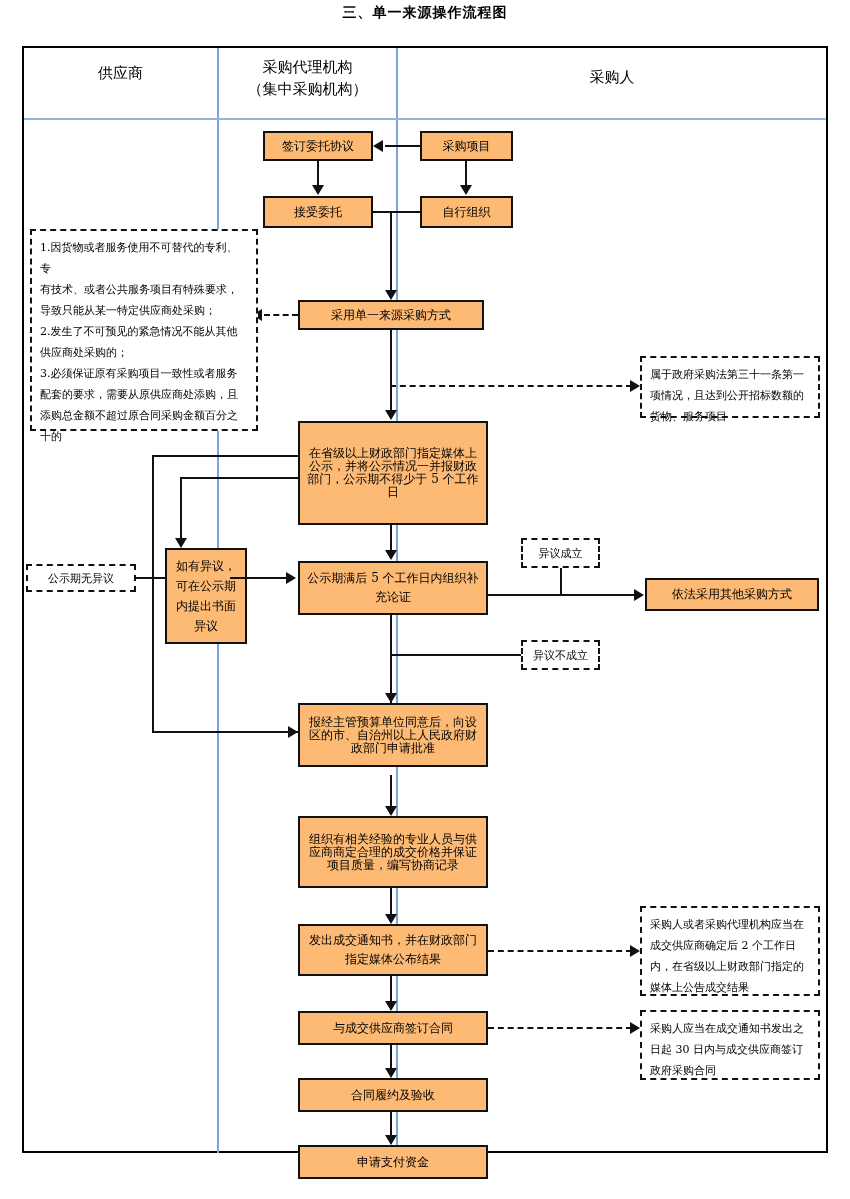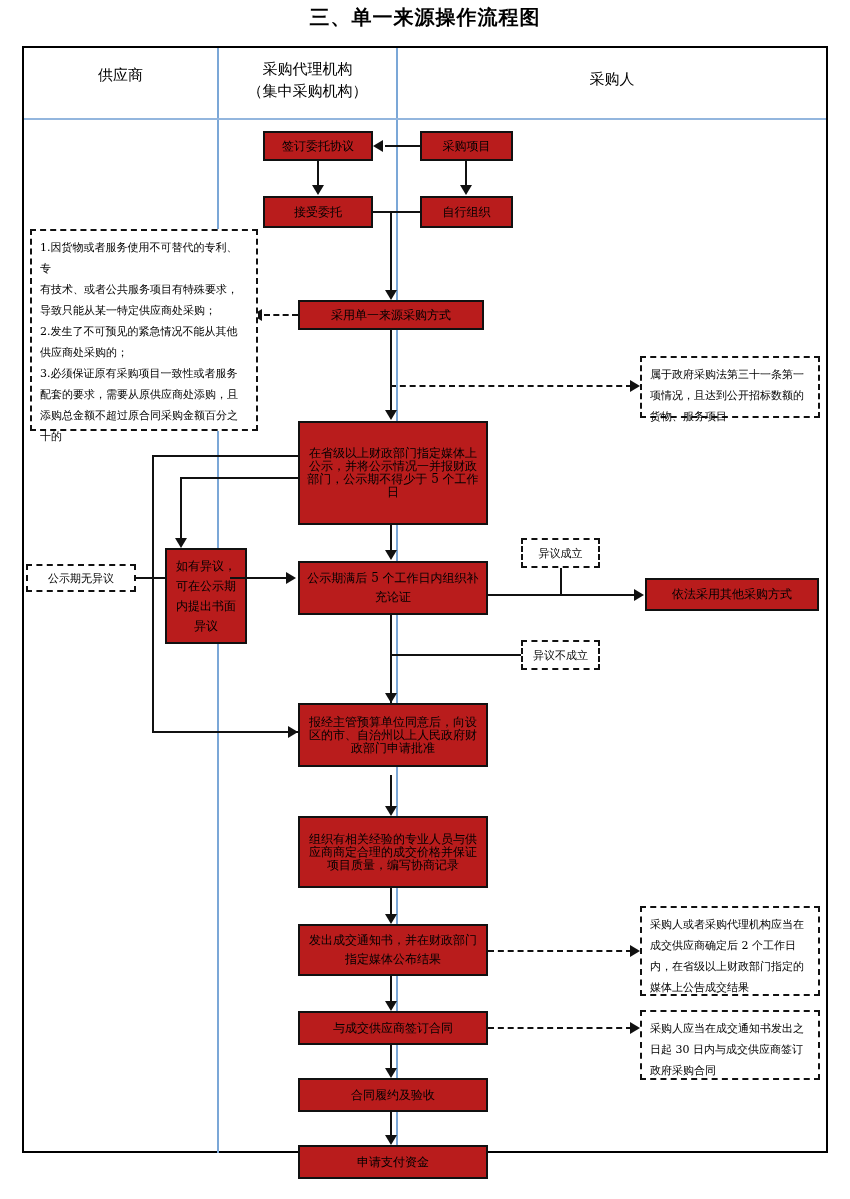--- a/index.html
+++ b/index.html
@@ -13,21 +13,21 @@
     height:1199px;
     overflow:hidden;
     background:#fff;
   }
   
   #title{
     position:absolute;
     left:0; top:4px;
     width:850px;
     text-align:center;
-    font-size:20px;
+    font-size:14px;
     font-weight:bold;
     letter-spacing:1px;
     font-family:"DejaVu Serif","Liberation Serif",serif;
   }
   
   #frame{
     position:absolute;
     left:22px; top:46px;
     width:806px; height:1107px;
     border:2px solid #000;
@@ -47,32 +47,32 @@
     position:absolute;
     left:24px; top:118px;
     width:802px; height:2px;
     background:#93b6de;
   }
   
   .lane-head{
     position:absolute;
     text-align:center;
     font-size:15px;
-    font-family:Liberation Serif, serif;
+    font-family:Liberation Mono, monospace;
     line-height:22px;
   }
   #lane-head-0{ left:24px;  top:64px; width:193px; }
   #lane-head-1{ left:219px; top:58px; width:177px; }
   #lane-head-2{ left:398px; top:68px; width:428px; }
 
   
   .box{
     position:absolute;
     border:2px solid #111;
-    background:#b91c1c;
+    background:#fdba74;
     box-sizing:border-box;
     display:flex;
     align-items:center;
     justify-content:center;
     text-align:center;
     font-size:12px;
     line-height:19px;
     font-family:"DejaVu Serif","Liberation Serif",serif;
     padding:2px 6px;
   }

